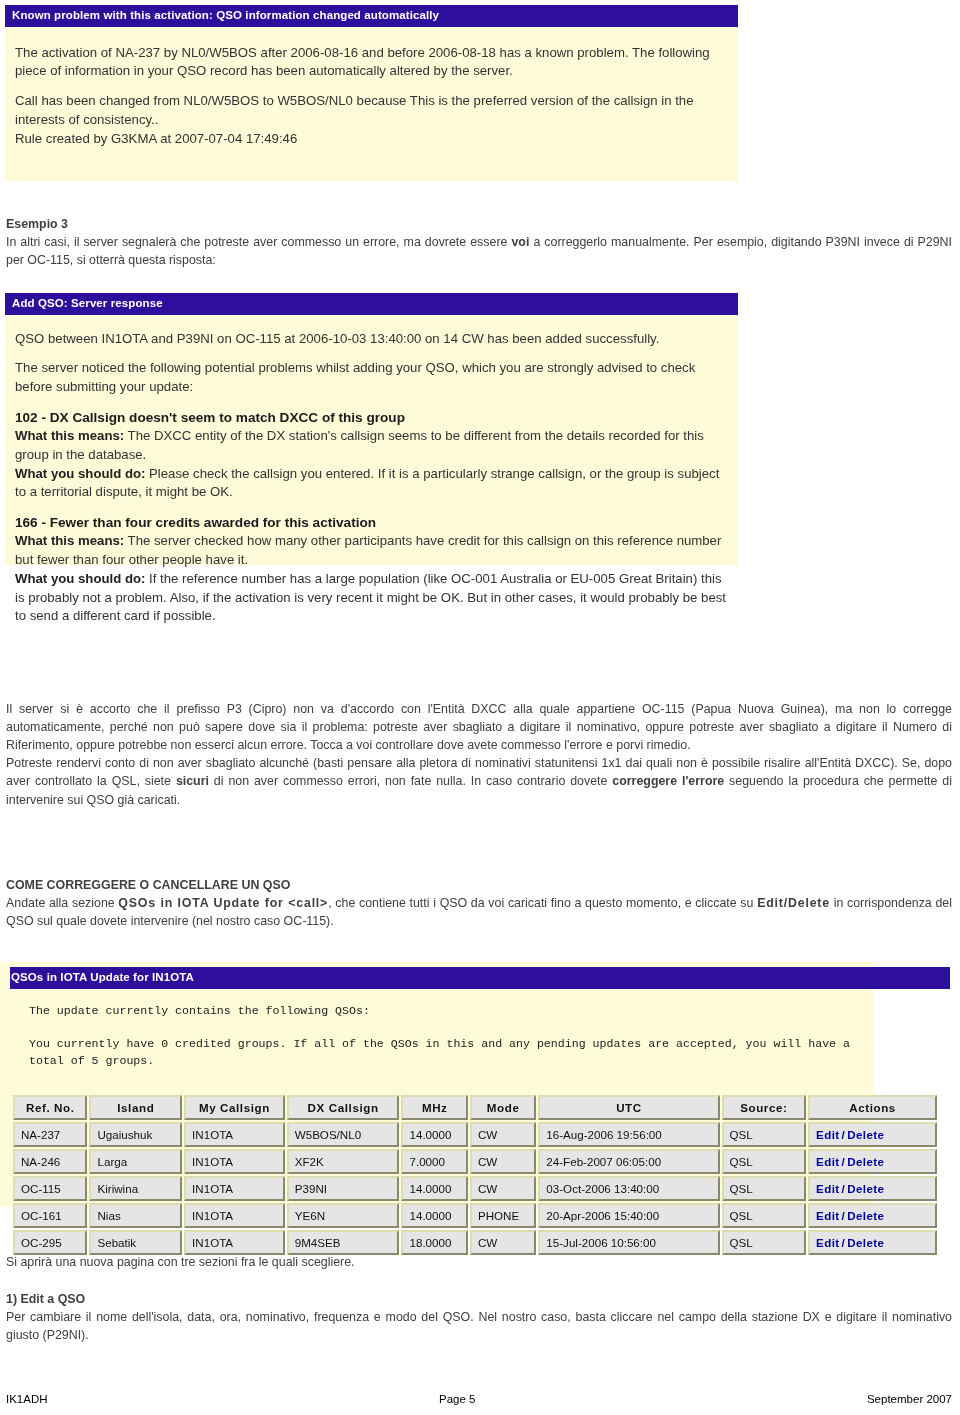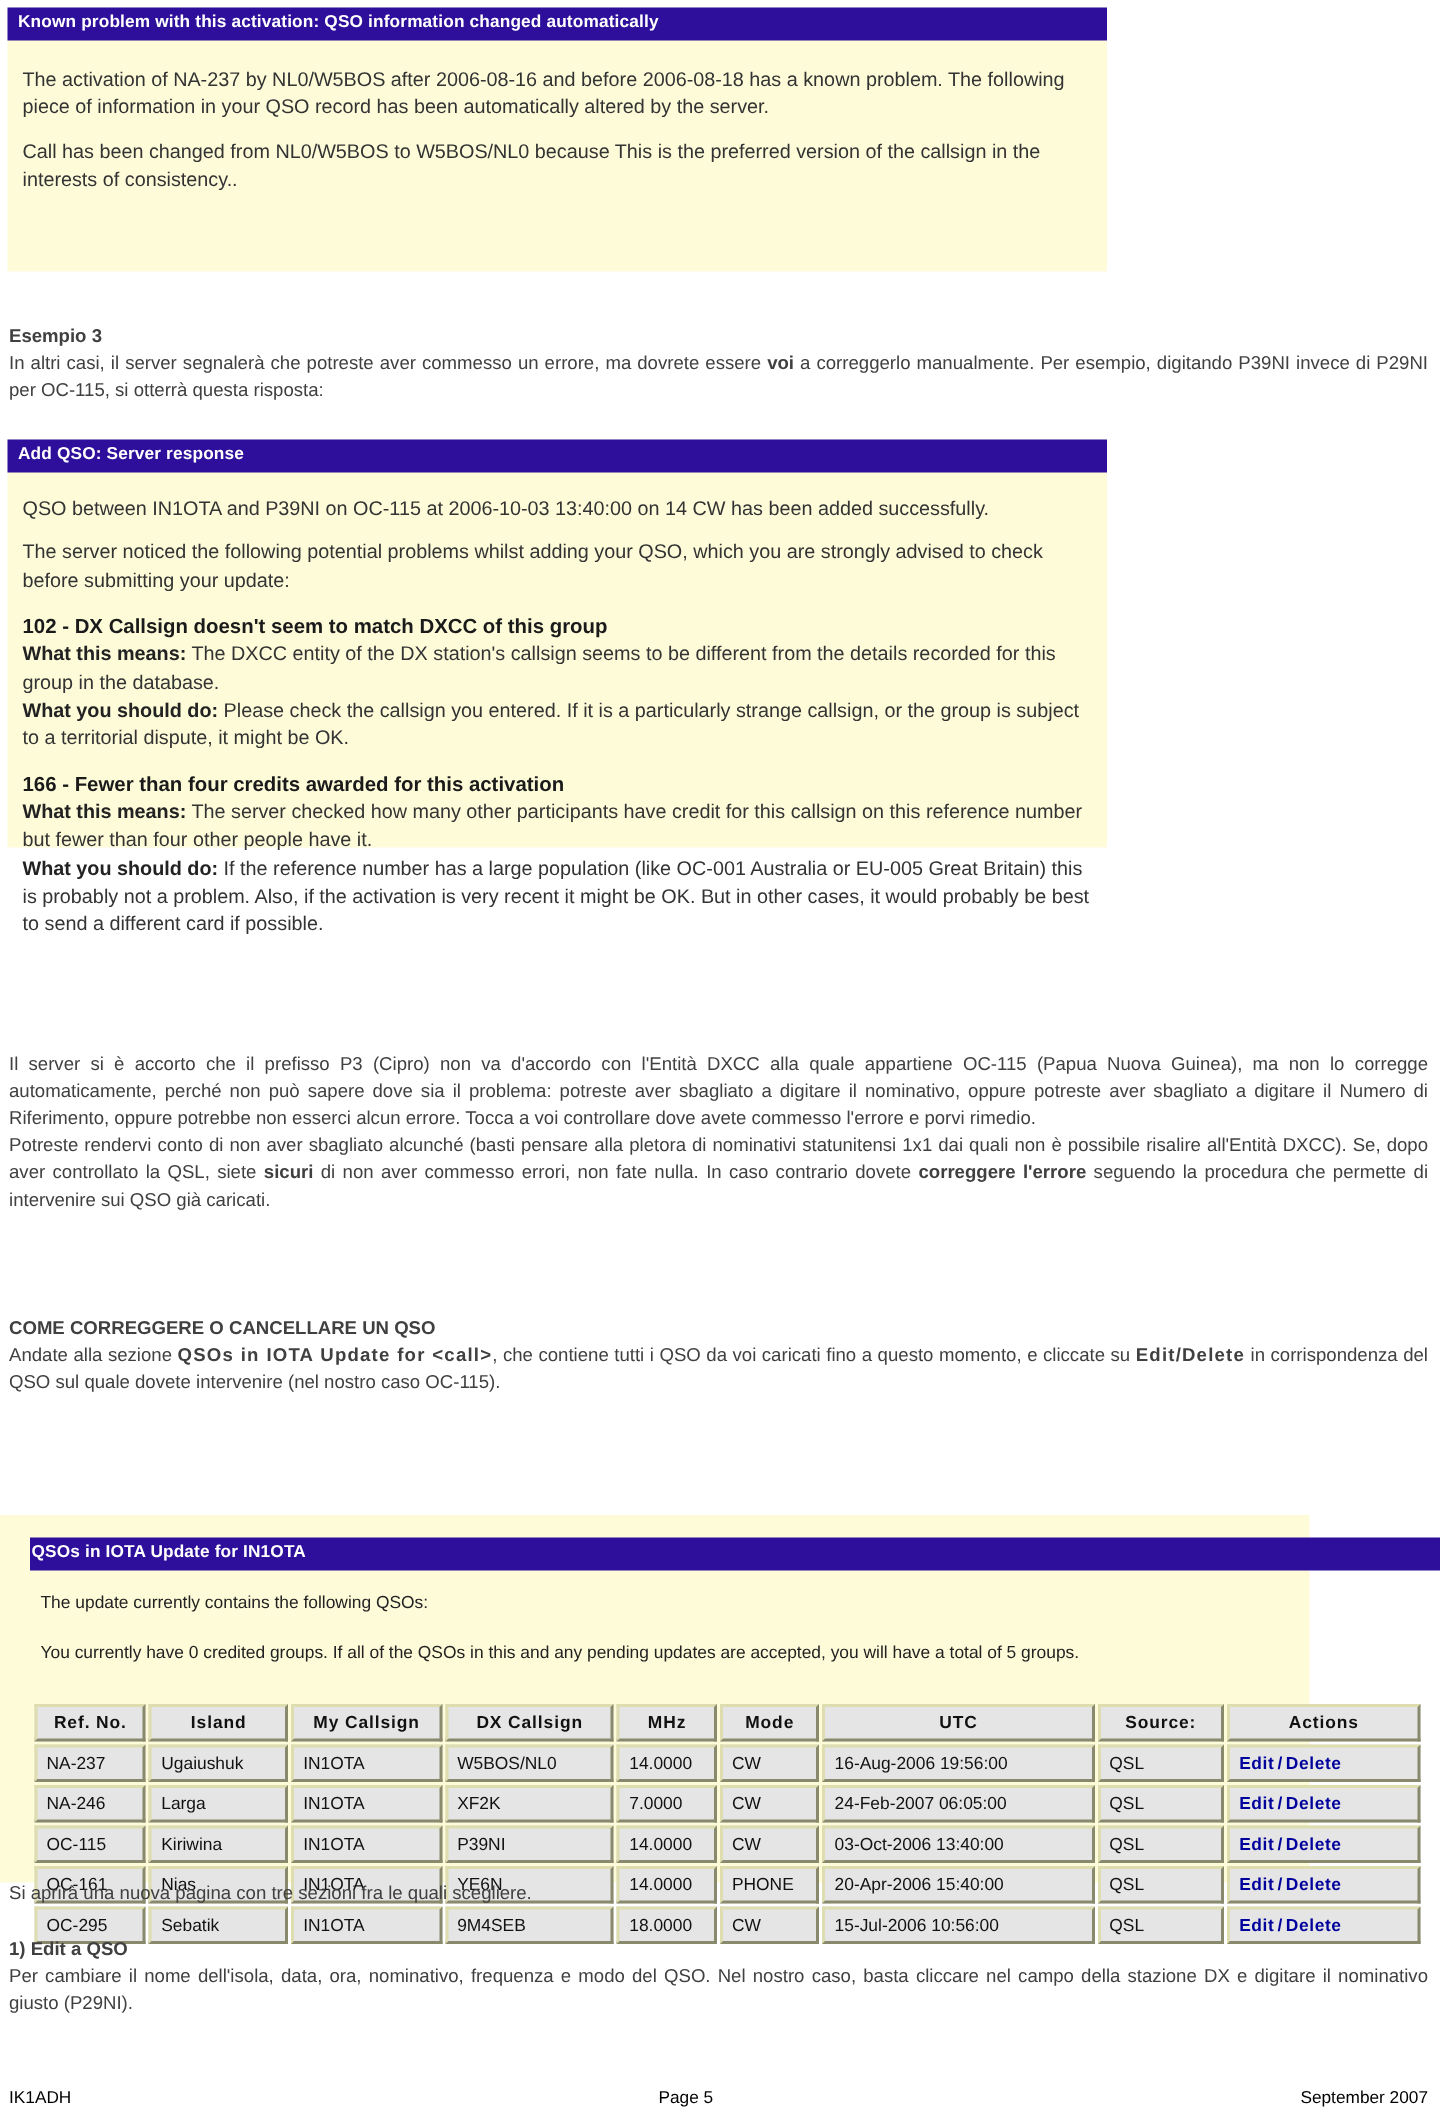--- a/index.html
+++ b/index.html
@@ -56,36 +56,36 @@
   #shot-known-problem .shot-body { padding-top: 17px; }
 
   
   #shot-server-response {
     left: 5px; top: 293px; width: 733px; height: 272px;
   }
   #shot-server-response .shot-body { padding-top: 15px; }
 
   
   #shot-qso-update {
-    left: 0px; top: 1010px; width: 873px; height: 245px;
-    padding: 15px;
+    left: 0px; top: 962px; width: 873px; height: 245px;
+    padding: 5px;
   }
   #shot-qso-update .shot-header {
     margin-left: 5px;
     width: 940px;
     box-sizing: border-box;
     text-indent: -6px;
   }
   #shot-qso-update .shot-body {
     padding: 14px 8px 6px 8px;
     font-size: 11.6px;
     color: #222222;
     line-height: 1.45;
   }
-  #shot-qso-update .shot-body p { margin: 0 0 17px 4px; }
+  #shot-qso-update .shot-body p { margin: 0 0 17px 16px; font-family: Liberation Mono, monospace; }
 
   
   table.qso {
     border-collapse: separate;
     border-spacing: 2px;
     width: 928px;
     margin: 0 0 0 6px;
     font-size: 11.6px;
     color: #111111;
     table-layout: fixed;
@@ -164,20 +164,21 @@
   #footer .right { text-align: right; }
 </style>
 </head>
 <body>
 
 <div class="shot" id="shot-known-problem">
   <div class="shot-header">Known problem with this activation: QSO information changed automatically</div>
   <div class="shot-body">
     <p>The activation of NA-237 by NL0/W5BOS after 2006-08-16 and before 2006-08-18 has a known problem. The following piece of information in your QSO record has been automatically altered by the server.</p>
     <p style="margin-bottom:0;">Call has been changed from NL0/W5BOS to W5BOS/NL0 because This is the preferred version of the callsign in the interests of consistency..</p>
+    <p>Rule created by G3KMA at 2007-07-04 17:49:46</p>
   </div>
 </div>
 
 <div class="doc" id="txt-esempio3">
   <p class="h">Esempio 3</p>
   <p><span>In altri casi, il server segnalerà che potreste aver commesso un errore, ma dovrete essere </span><span class="bold">voi</span><span> a correggerlo manualmente. Per esempio, digitando P39NI invece di P29NI per OC-115, si otterrà questa risposta:</span></p>
 </div>
 
 <div class="shot" id="shot-server-response">
   <div class="shot-header">Add QSO: Server response</div>

